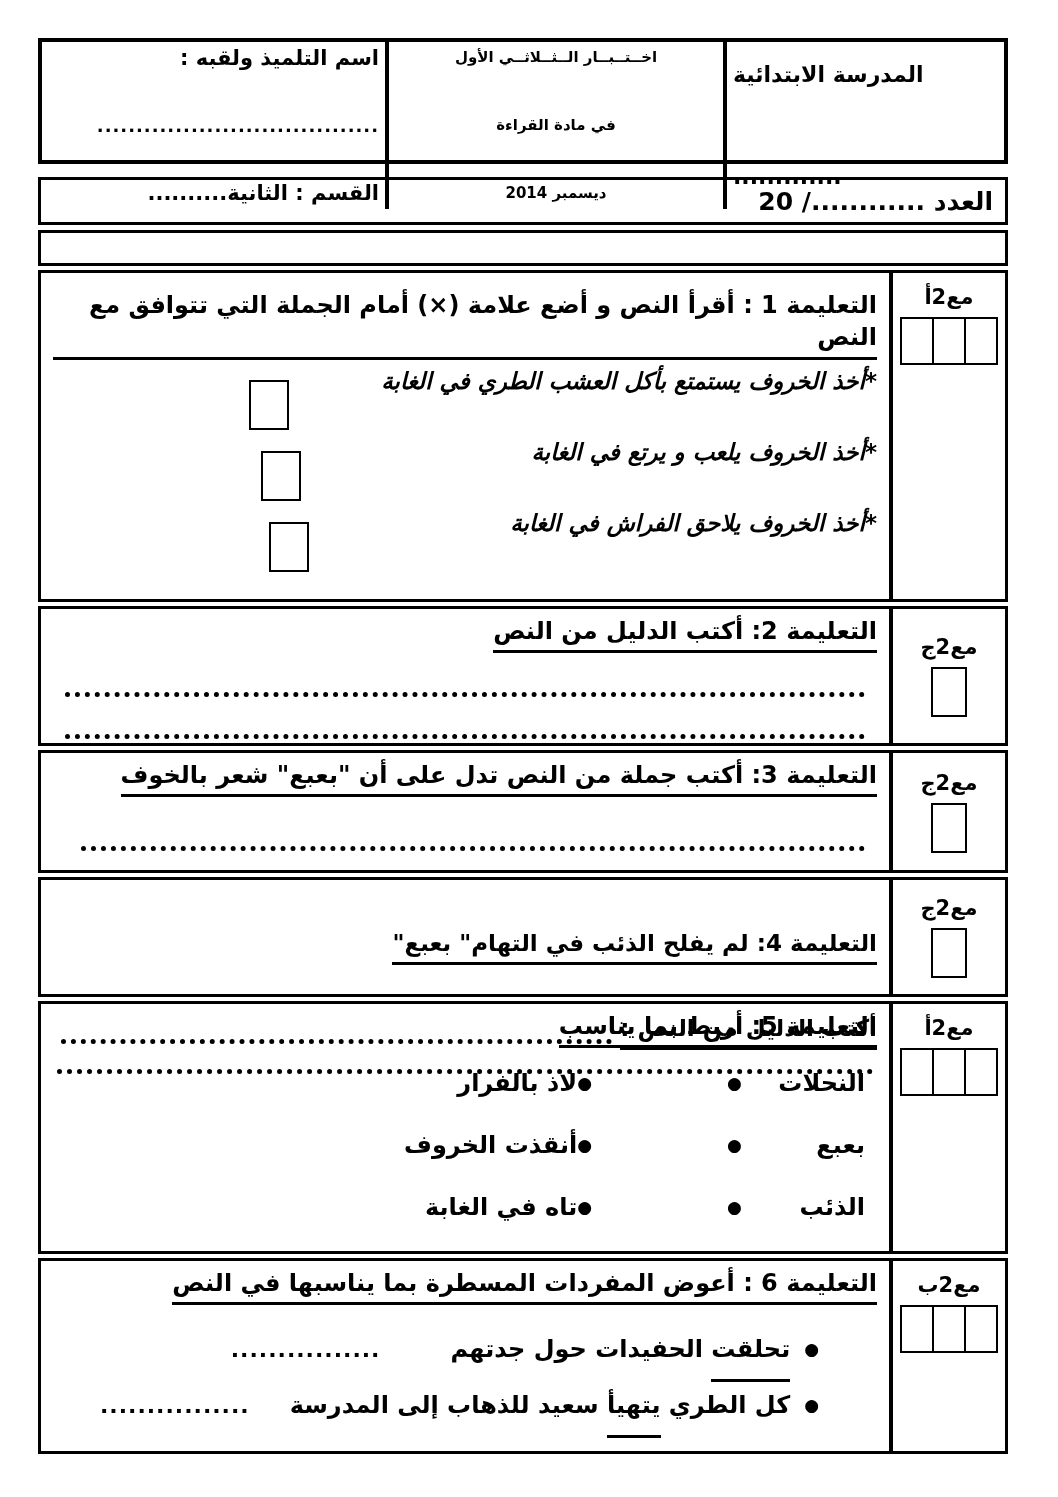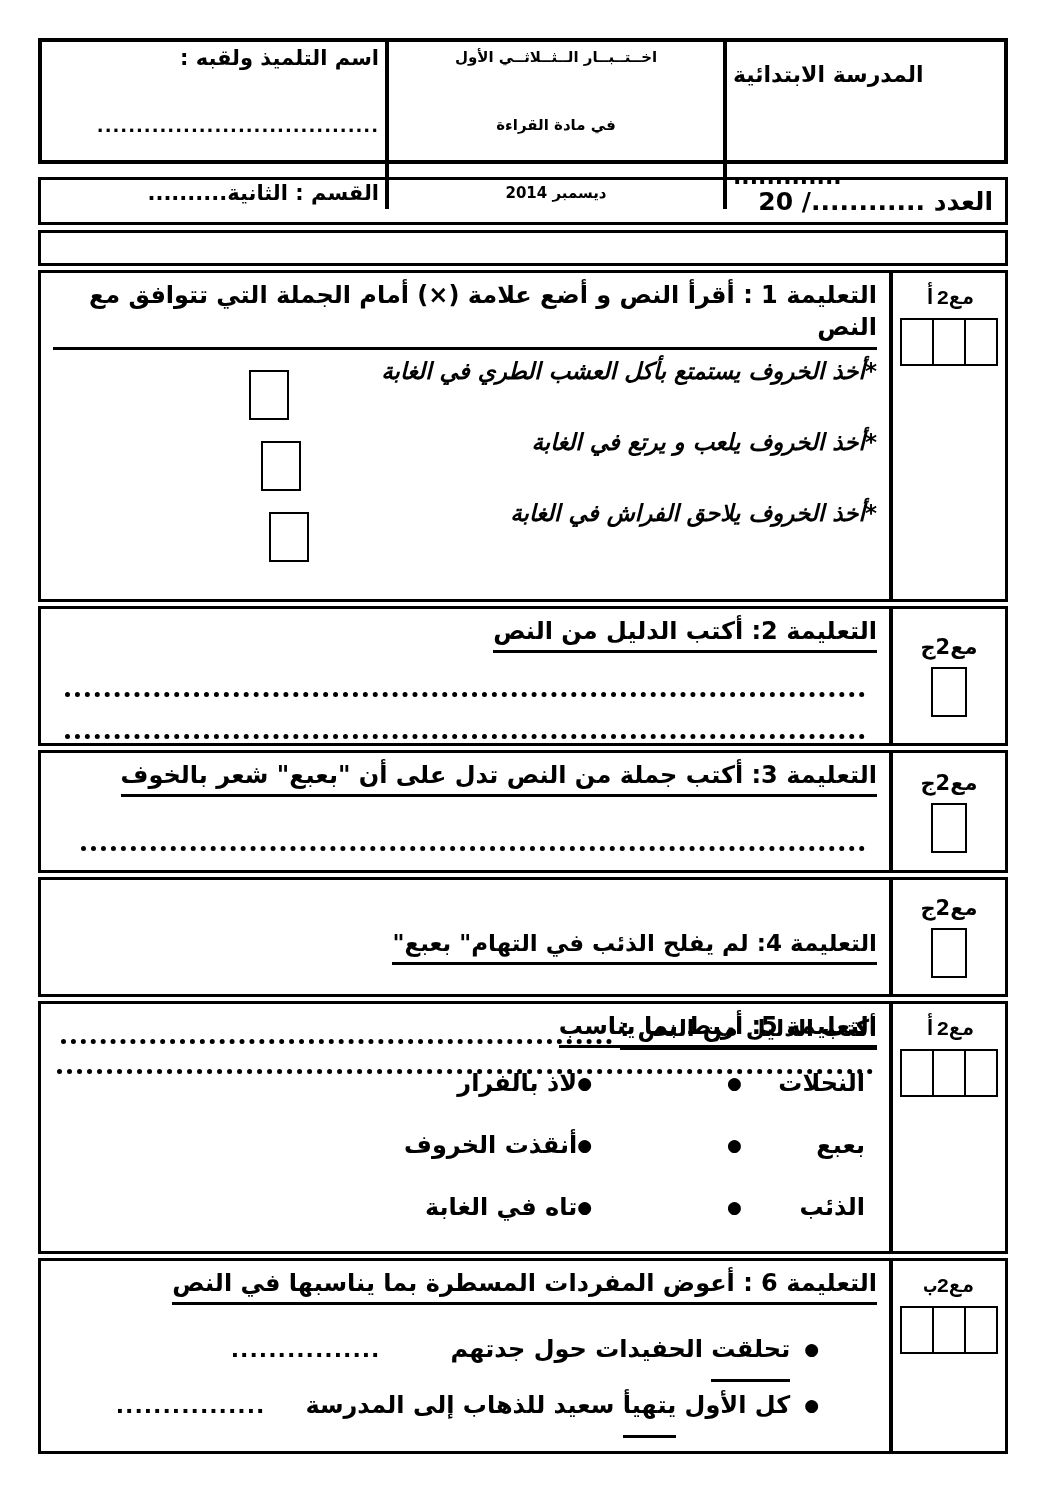--- a/index.html
+++ b/index.html
@@ -19,21 +19,21 @@
 
   .scorebar{margin-top:13px;border:3px solid #000;height:42px;direction:rtl;
             display:flex;align-items:center;padding:0 12px;font-size:25px;}
   .emptybar{margin-top:5px;border:3px solid #000;height:30px;}
 
   
   .section{margin-top:4px;border:3px solid #000;display:flex;}
   .content{flex:1;direction:rtl;padding:4px 12px;position:relative;}
   .margincell{width:112px;border-left:4px solid #000;display:flex;flex-direction:column;
               align-items:center;}
-  .margincell.topalign{padding-top:12px;font-family:Liberation Mono, monospace;}
+  .margincell.topalign{padding-top:12px;}
   .margincell.midalign{justify-content:center;}
   .crit{font-size:21px;direction:rtl;}
   .boxes{display:flex;margin-top:8px;}
   .sbox{width:30px;height:44px;border:2px solid #000;background:#fff;}
   .boxes .sbox + .sbox{margin-left:-2px;}
   .sbox.single{width:32px;height:46px;}
 
   .h{display:inline-block;font-size:24px;border-bottom:3px solid #000;
      padding-bottom:3px;line-height:1.35;}
   .h.small{font-size:23px;margin-top:42px;}
@@ -87,21 +87,21 @@
     </div>
 
     <div class="scorebar">
       <span>العدد ............/ 20</span>
     </div>
 
     <div class="emptybar"></div>
 
     <div class="section" style="height:326px;">
       <div class="content">
-        <div style="margin-top:2px;">
+        <div style="margin-top:12px;">
           <span class="h">التعليمة 1 : أقرأ النص و أضع علامة (×) أمام الجملة التي تتوافق مع النص</span>
         </div>
         <div class="s1-row" style="margin-top:8px;">
           <span>*أخذ الخروف يستمتع بأكل العشب الطري في الغابة</span>
           <span class="chk" style="left:196px;"></span>
         </div>
         <div class="s1-row">
           <span>*أخذ الخروف يلعب و يرتع في الغابة</span>
           <span class="chk" style="left:208px;"></span>
         </div>
@@ -224,21 +224,21 @@
         <div class="s6-item" style="margin-top:30px;">
           <span class="bullet">●</span>
           <span>
             <span></span><span class="uword">تحلقت</span><span> الحفيدات حول جدتهم</span>
           </span>
           <span class="leader" style="margin-right:70px;">................</span>
         </div>
         <div class="s6-item" style="margin-top:28px;">
           <span class="bullet">●</span>
           <span>
-            <span>كل الأول </span><span class="uword">يتهيأ</span><span> سعيد للذهاب إلى المدرسة</span>
+            <span>كل الطري </span><span class="uword">يتهيأ</span><span> سعيد للذهاب إلى المدرسة</span>
           </span>
           <span class="leader" style="margin-right:40px;">................</span>
         </div>
       </div>
       <div class="margincell topalign">
         <span class="crit">مع2ب</span>
         <div class="boxes">
           <span class="sbox"></span>
           <span class="sbox"></span>
           <span class="sbox"></span>

